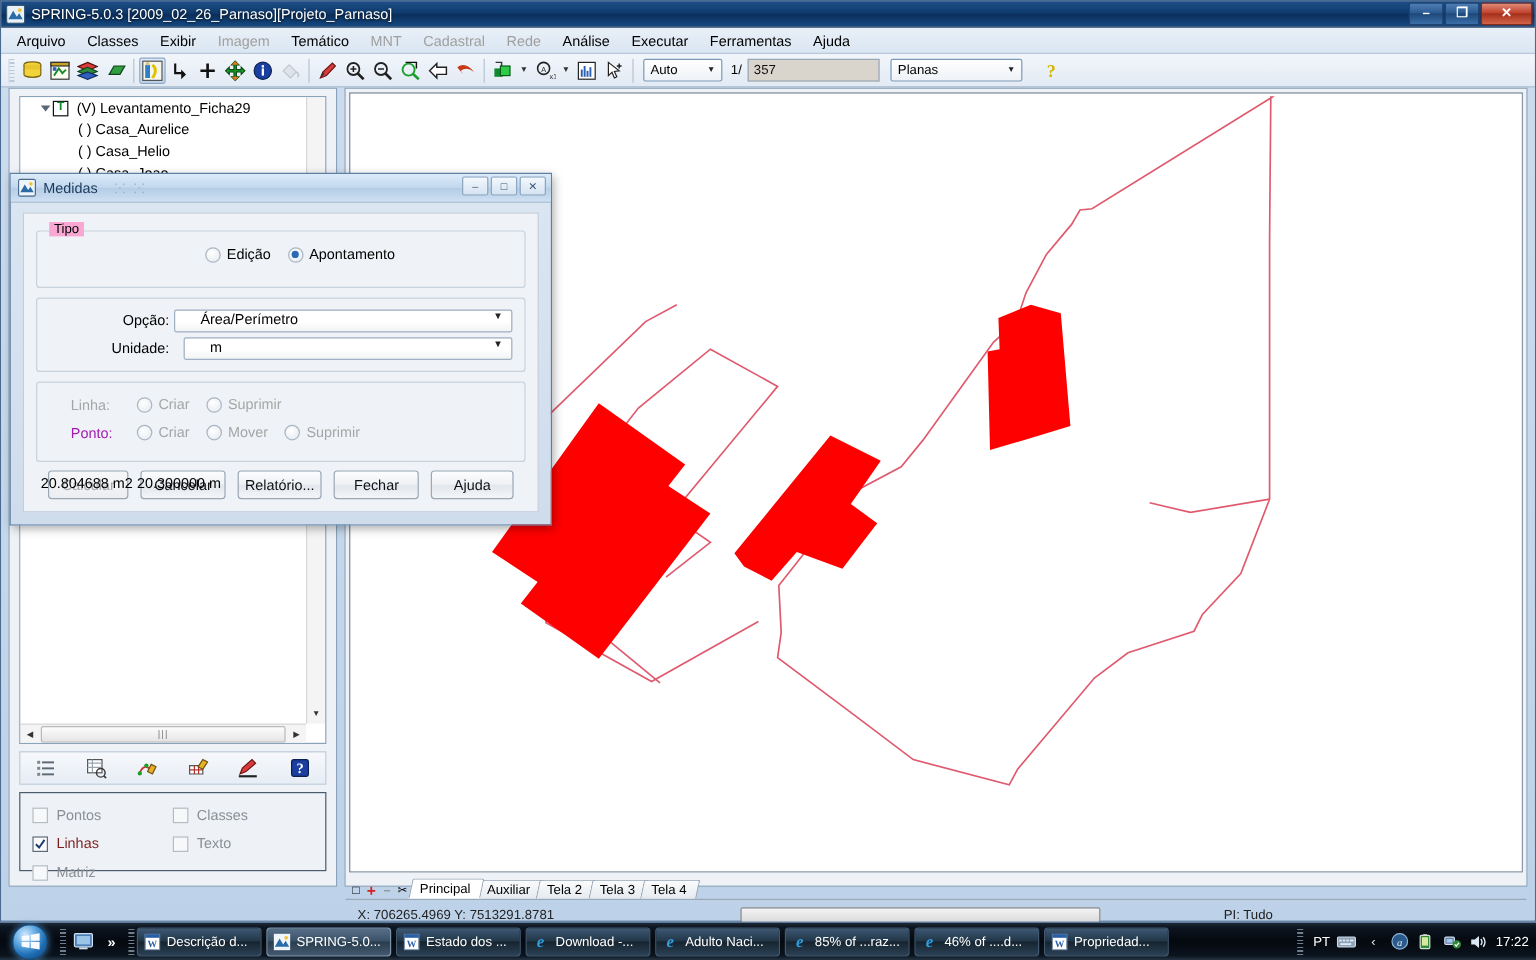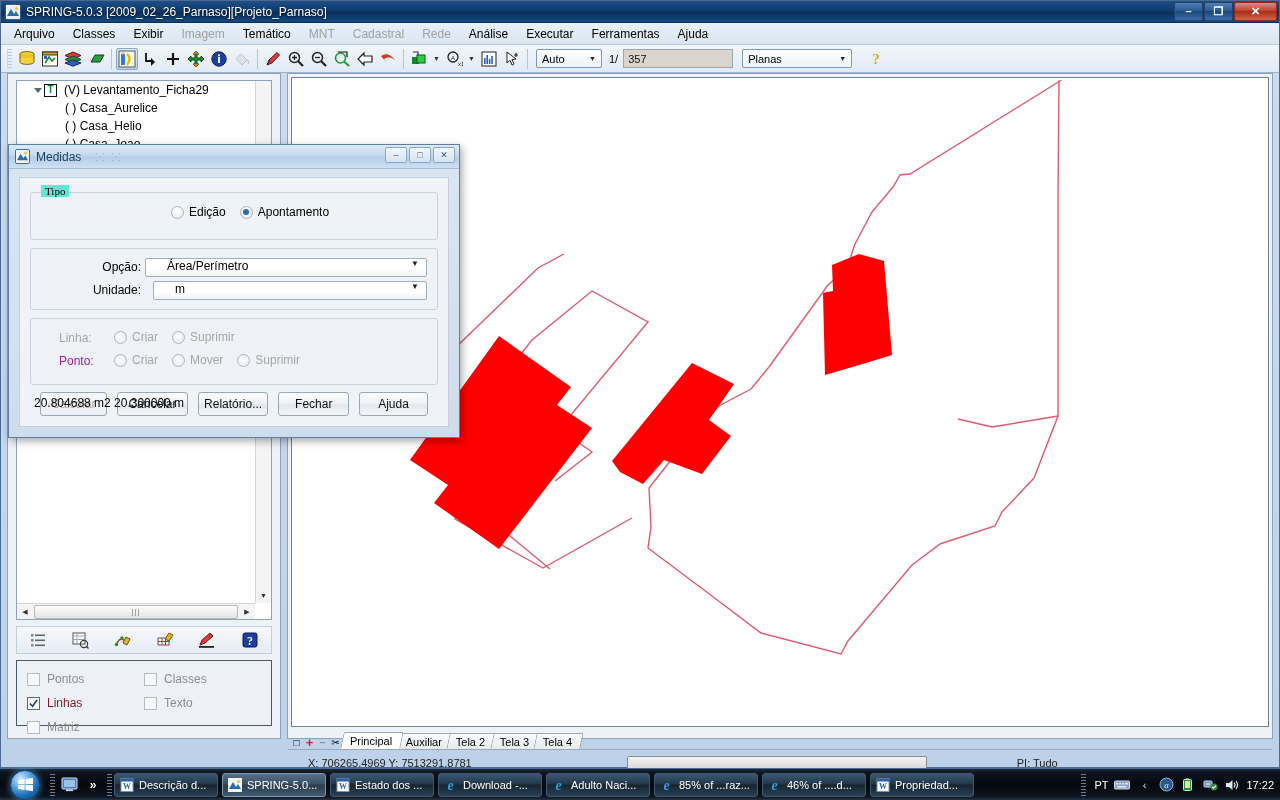--- a/index.html
+++ b/index.html
@@ -197,27 +197,27 @@
     transform:skewX(-12deg);
     border-radius:2px 2px 0 0;
   }
   .tab > span { transform:skewX(12deg); display:block; }
   .tab.active { background:#fff; border-bottom:1px solid #fff; z-index:3; height:17px; }
 
   #statusbar {
     position:absolute; left:0; right:0; top:678px; height:22px;
     display:flex; align-items:center; font-size:11px; color:#222;
   }
-  #statusbar .coords { margin-left:20px; white-space:nowrap; }
+  #statusbar .coords { margin-left:10px; white-space:nowrap; }
   #statusbar .progress {
     margin-left:155px; width:300px; height:14px;
     background:linear-gradient(180deg,#f4f4f4,#d8d8d8);
     border:1px solid #8d8d8d; border-radius:2px;
   }
-  #statusbar .pi { margin-left:50px;padding-left:40px; }
+  #statusbar .pi { margin-left:63px;padding-left:40px; }
 
   
   #medidas {
     position:absolute; left:7px; top:71px; width:452px; height:294px;
     border:1px solid #5d7fa5;
     background:linear-gradient(180deg,#dbe6f2 0%,#cfdcec 100%);
     box-shadow:2px 3px 8px rgba(0,0,0,0.35);
     z-index:50;
   }
   #medidas .mtitle {
@@ -241,21 +241,21 @@
     font-size:9px;color:#3a5a7a;
   }
   #medidas .mbody {
     position:absolute; left:10px; top:32px; right:10px; bottom:10px;
     background:#eff2f6; border:1px solid #c2cedc;
   }
   .gbox {
     position:absolute; border:1px solid #c8d2dd; border-radius:3px;
   }
   .gbox > .legend {
-    position:absolute; top:-8px; left:10px; background:#5eead4; padding:0 4px; font-size:11px;font-family:Liberation Serif, serif;
+    position:absolute; top:-8px; left:10px; background:#f9a8d4; padding:0 4px; font-size:11px;
   }
   .radio { width:13px;height:13px;border-radius:50%; border:1px solid #aab5c1;
     background:radial-gradient(circle at 40% 35%, #ffffff, #e3e8ee);
     display:inline-flex; align-items:center; justify-content:center; vertical-align:middle;}
   .radio.sel::after { content:""; width:6px;height:6px;border-radius:50%;background:#2a6ab5; }
   .rlabel { font-size:12px; margin:0 14px 0 5px; vertical-align:middle;}
   .rlabel.dim { color:#a6a6a6; }
   .dcombo {
     height:19px; border:1px solid #9fb0c2; border-radius:2px;
     background:linear-gradient(180deg,#ffffff 0%,#ffffff 55%,#f1f3f6 100%);

